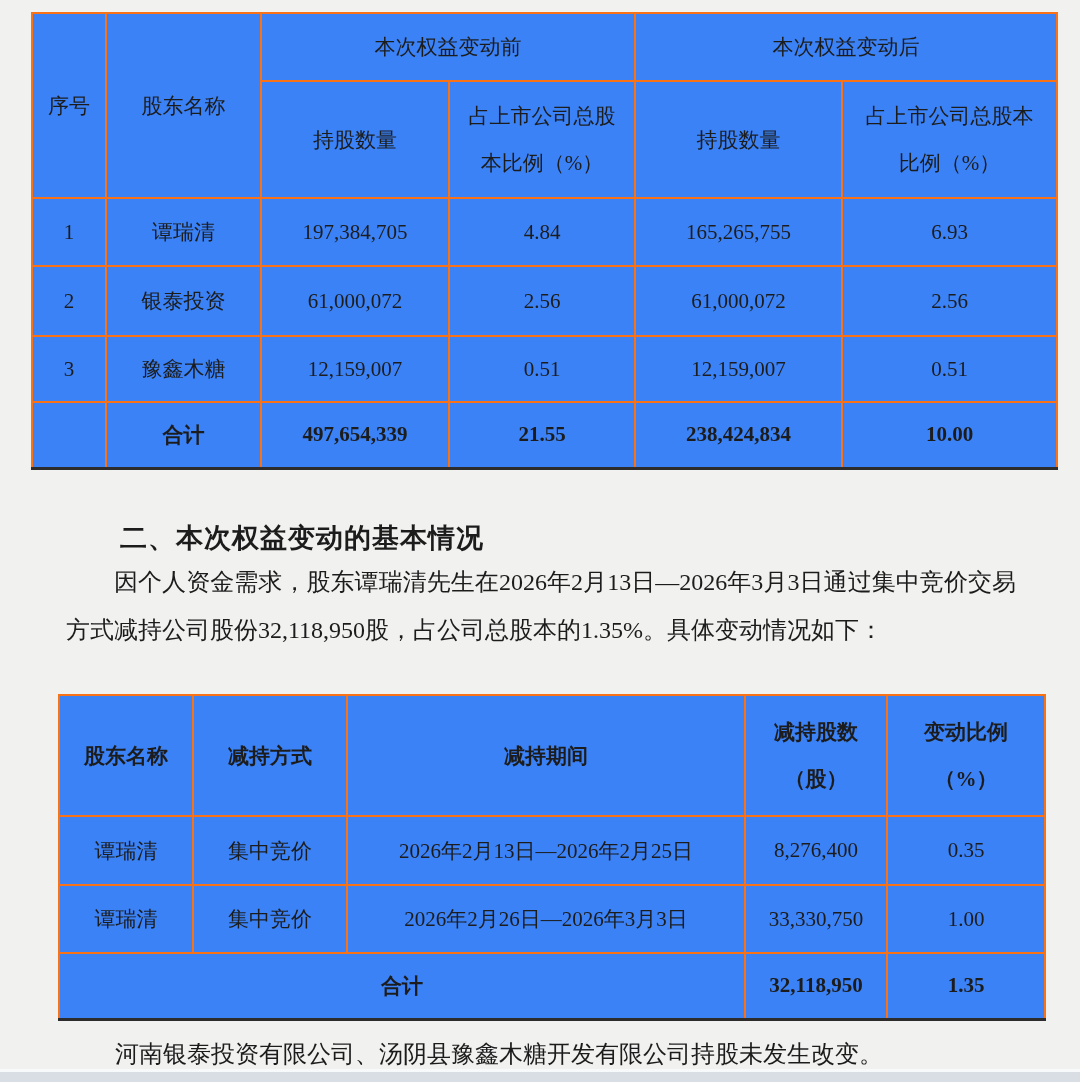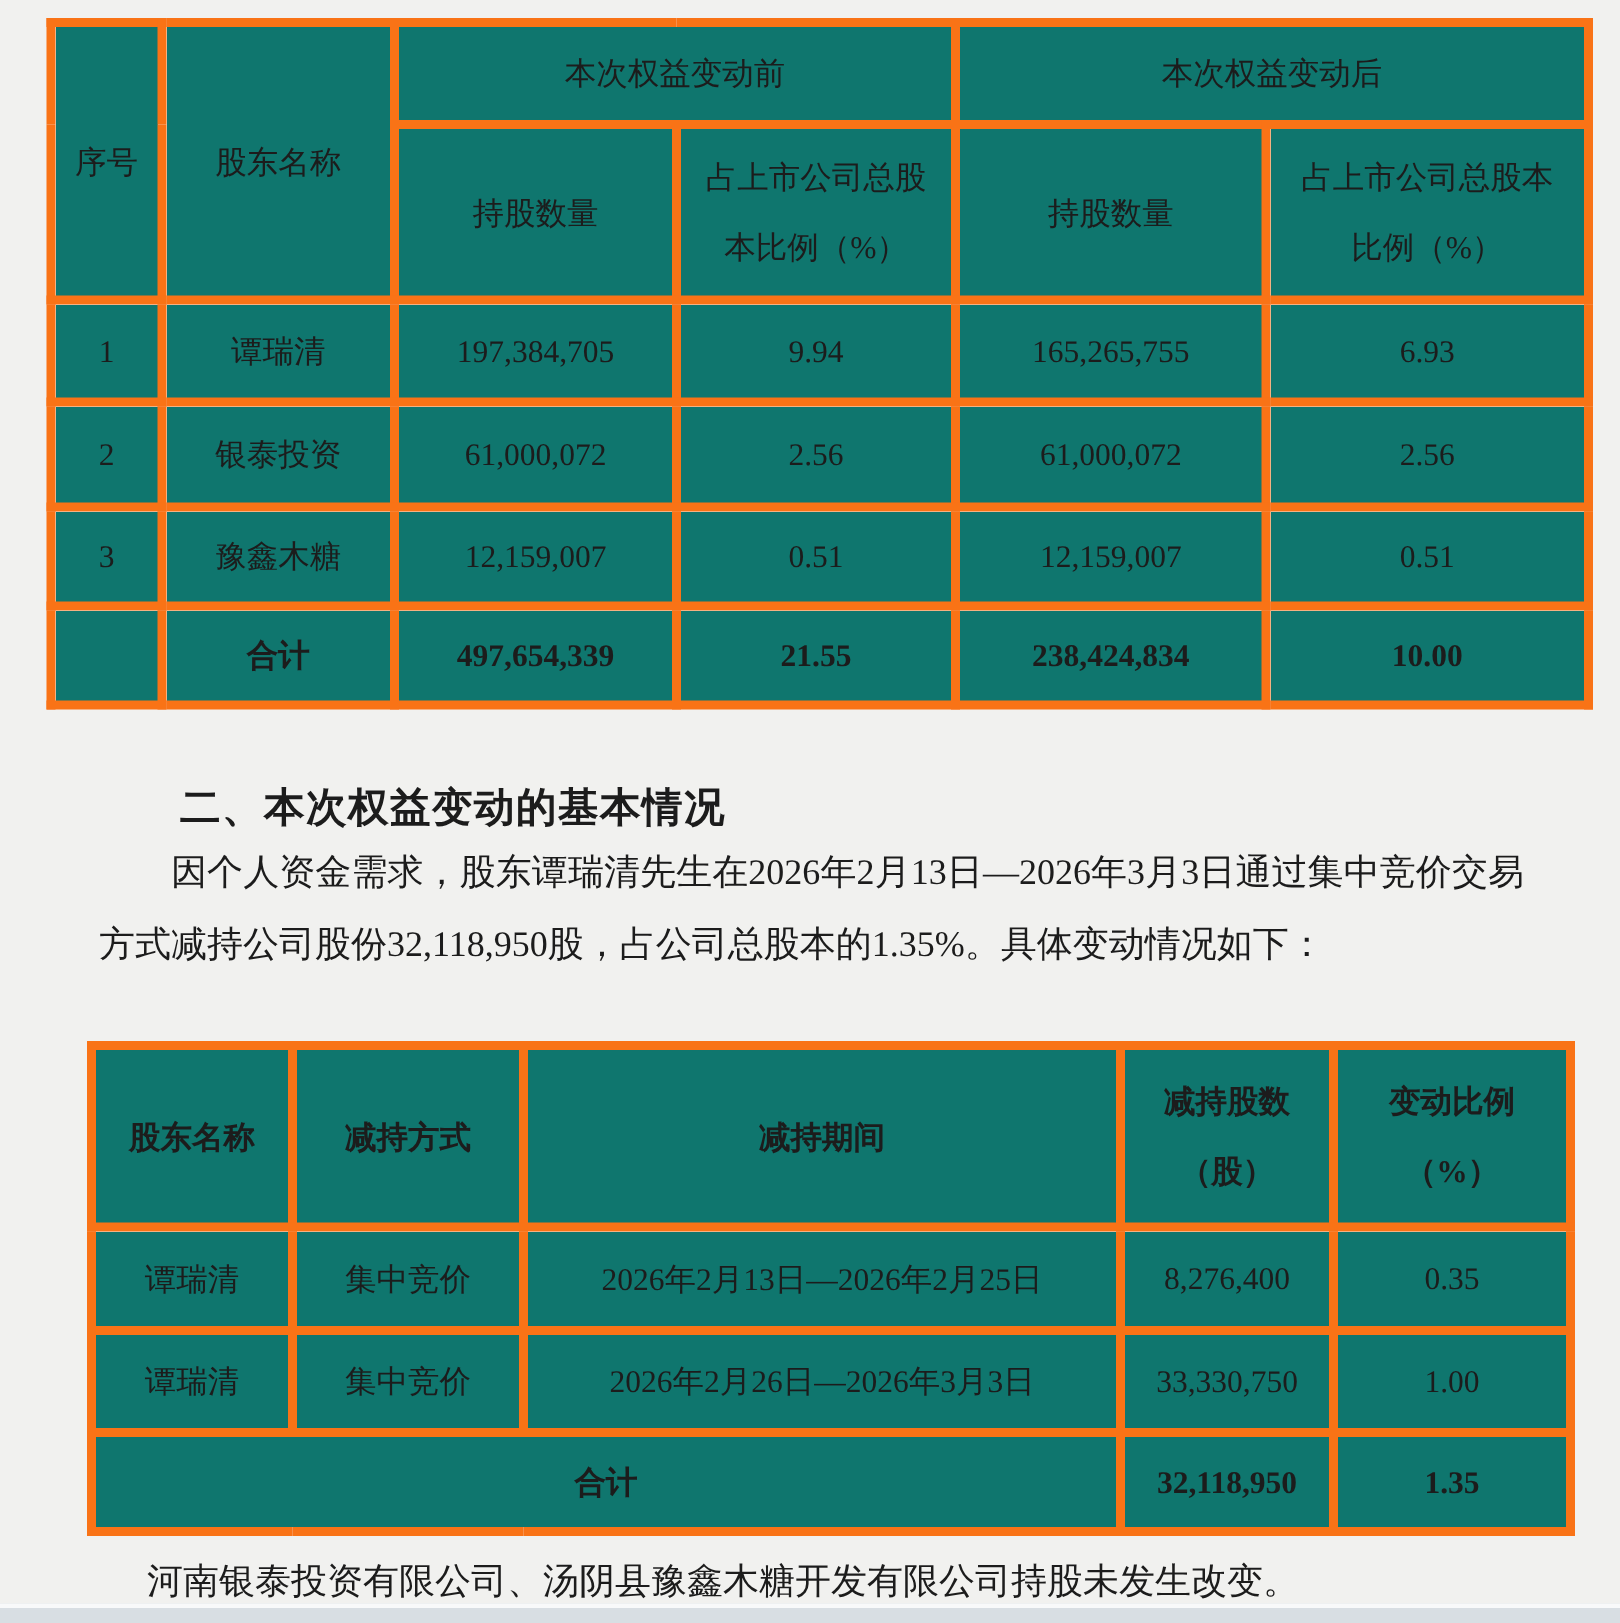--- a/index.html
+++ b/index.html
@@ -16,26 +16,26 @@
     overflow: hidden;
   }
   
   table {
     border-collapse: collapse;
     table-layout: fixed;
     position: absolute;
     background: transparent;
   }
   td {
-    border: 6px solid #f97316;
+    border: 2px solid #f97316;
     text-align: center;
     vertical-align: middle;
     font-size: 21px;
     padding: 0 4px;
-    background: #0f766e;
+    background: #3b82f6;
     overflow: hidden;
   }
   .t1 {
     left: 31px;
     top: 12px;
     width: 1025px;
     border-bottom: 3px solid #2c2c2c;
   }
   .t2 {
     left: 58px;
@@ -71,21 +71,21 @@
     left: 66px;
     top: 558px;
     width: 950px;
     font-size: 24px;
     line-height: 48px;
     text-indent: 48px;
     text-align: justify;
   }
   .footer-note {
     position: absolute;
-    left: 98px;
+    left: 115px;
     top: 1038px;
     font-size: 24px;
     white-space: nowrap;
   }
   
   .bottom-strip {
     position: absolute;
     left: 0;
     bottom: 0;
     width: 1080px;
@@ -122,21 +122,21 @@
     <td>持股数量</td>
     <td class="twoline">
       <div>占上市公司总股本</div>
       <div>比例（%）</div>
     </td>
   </tr>
   <tr style="height:68px">
     <td>1</td>
     <td>谭瑞清</td>
     <td>197,384,705</td>
-    <td>9.94</td>
+    <td>4.84</td>
     <td>165,265,755</td>
     <td>6.93</td>
   </tr>
   <tr style="height:70px">
     <td>2</td>
     <td>银泰投资</td>
     <td>61,000,072</td>
     <td>2.56</td>
     <td>61,000,072</td>
     <td>2.56</td>

